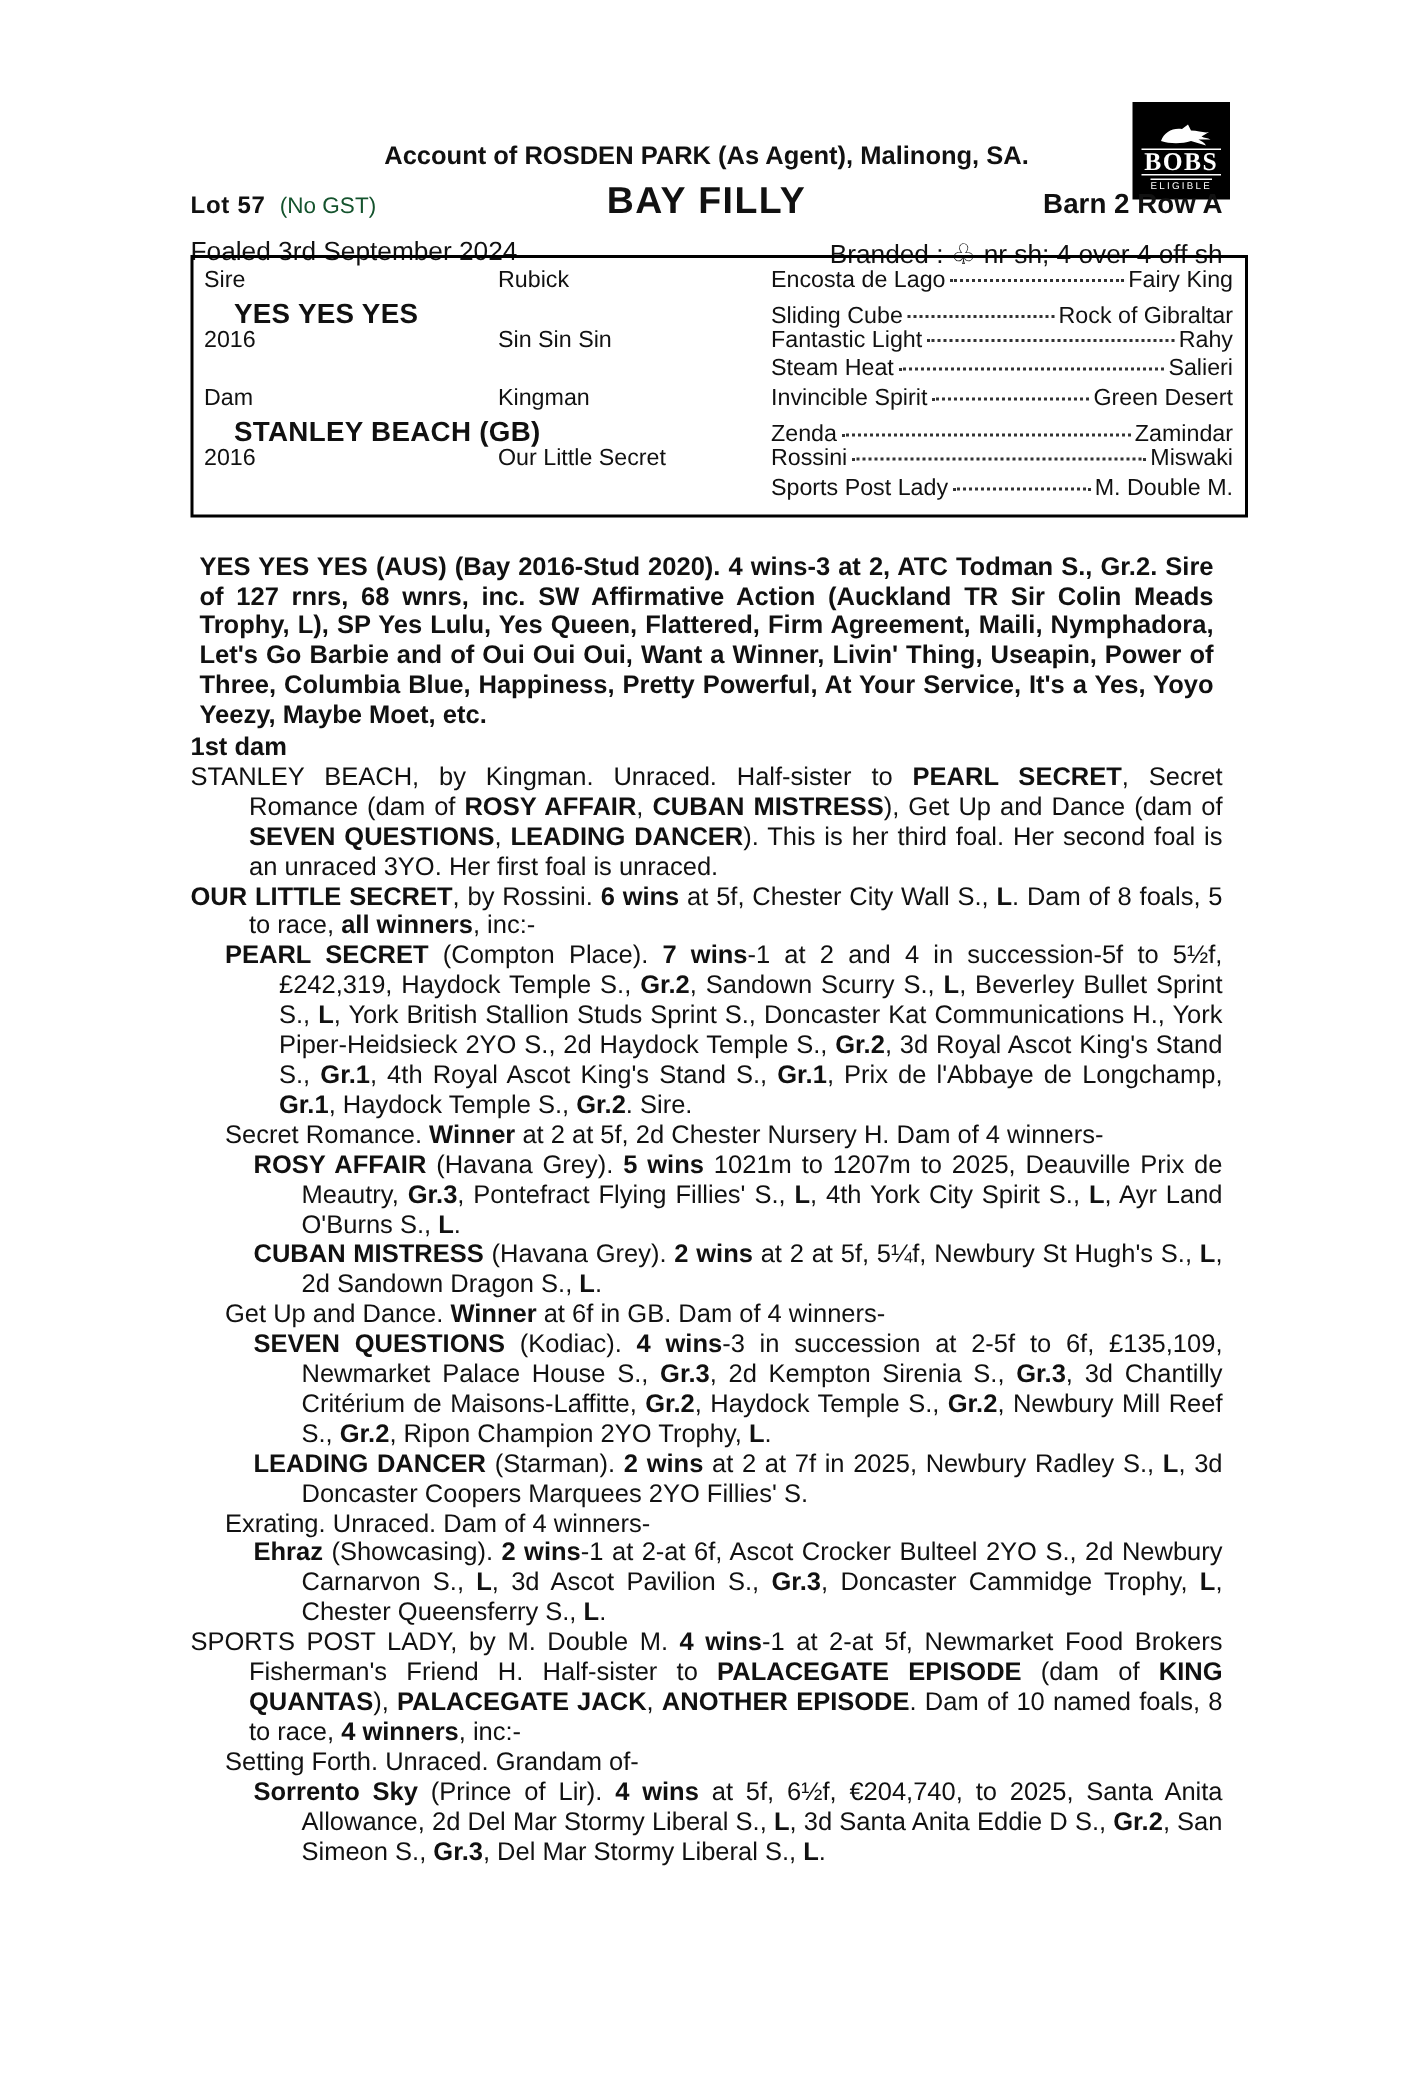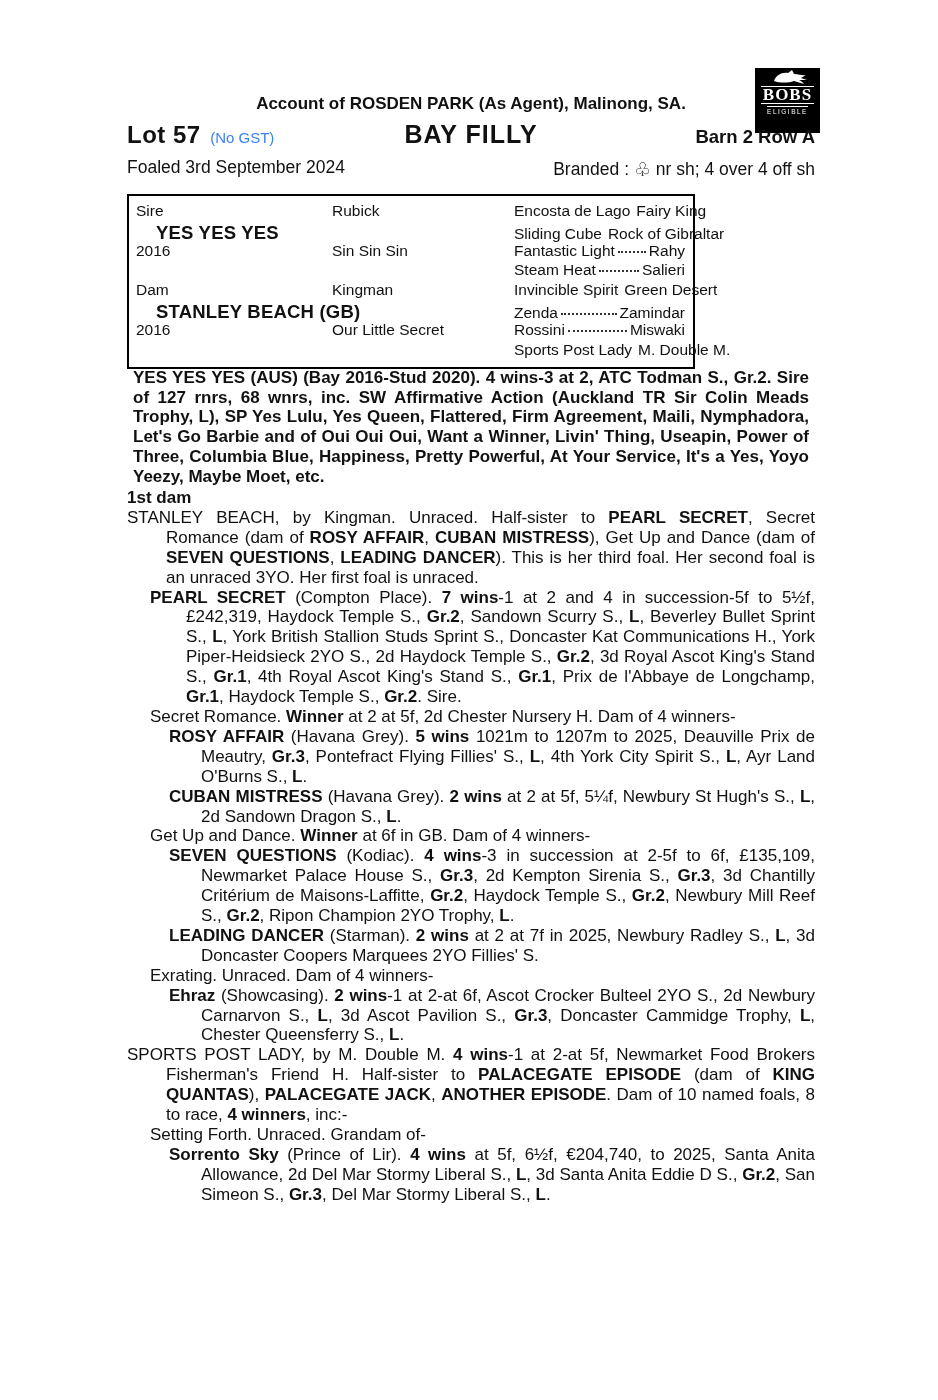--- a/index.html
+++ b/index.html
@@ -2,40 +2,40 @@
 <html><head>
 <meta charset="utf-8">
 <style>
   html,body{margin:0;padding:0;background:#fff;}
   body{width:938px;height:1400px;color:#111;font-family:"Liberation Sans",sans-serif;-webkit-font-smoothing:antialiased;}
   .page{position:relative;width:938px;height:1400px;overflow:hidden;}
   .content{position:absolute;left:127px;top:0;width:688px;}
 
   
   .bobs-logo{position:absolute;left:628px;top:68px;width:65px;height:65px;background:#000;color:#fff;
-    display:flex;flex-direction:column;align-items:center;justify-content:flex-start;padding-top:0;box-sizing:border-box;}
+    display:flex;flex-direction:column;align-items:center;justify-content:flex-start;padding-top:13px;box-sizing:border-box;}
   .bobs-logo svg{display:block;}
   .bobs-word{font-family:"Liberation Serif",serif;font-size:17px;font-weight:bold;letter-spacing:1px;line-height:16px;
     border-top:1px solid #fff;border-bottom:1px solid #fff;padding:0 2px;}
   .bobs-sub{font-size:6.5px;letter-spacing:1.5px;margin-top:2px;border-top:1px solid #fff;padding-top:1px;}
 
   .account-line{position:absolute;top:94px;left:0;width:688px;text-align:center;font-weight:bold;font-size:17px;}
 
   .lot-row{position:absolute;top:120px;left:0;width:688px;display:grid;grid-template-columns:1fr auto 1fr;align-items:baseline;}
   .lot-left{justify-self:start;white-space:nowrap;}
-  .lot-label{font-size:24px;font-weight:bold;letter-spacing:0.5px;}
-  .lot-gst{font-size:15px;margin-left:5px;color:#3b82f6;text-align:center;}
+  .lot-label{font-size:16px;font-weight:bold;letter-spacing:0.5px;}
+  .lot-gst{font-size:15px;margin-left:5px;color:#14532d;text-align:center;}
   .lot-title{justify-self:center;font-size:25px;font-weight:bold;letter-spacing:1px;}
   .lot-barn{justify-self:end;font-size:18.5px;font-weight:bold;}
 
   .foal-row{position:absolute;top:157px;left:0;width:688px;display:flex;justify-content:space-between;font-size:17.5px;}
   .brand-glyph{font-size:19px;position:relative;top:1px;}
 
   
-  .ped-table{position:absolute;top:194px;left:0;width:568px;box-sizing:border-box;border:2px solid #000;
+  .ped-table{position:absolute;top:170px;left:0;width:705px;box-sizing:border-box;border:2px solid #000;
     padding:6px 8px 7px 7px;display:grid;grid-template-columns:196px 182px 1fr;grid-auto-rows:19.8px;
     font-size:15.5px;align-items:baseline;}
   .ped-cell{white-space:nowrap;}
   .ped-name{font-weight:bold;font-size:18.5px;letter-spacing:0.2px;margin-left:20px;}
   .leader{display:flex;align-items:baseline;min-width:0;}
   .leader .dots{flex:1;border-bottom:2px dotted #333;margin:0 3px;transform:translateY(-3px);}
   .leader .anc-sire{white-space:nowrap;}
   .leader .anc-name{white-space:nowrap;}
   .r1{grid-row:1}.r2{grid-row:2}.r3{grid-row:3}.r4{grid-row:4}
   .r5{grid-row:5}.r6{grid-row:6}.r7{grid-row:7}.r8{grid-row:8}
@@ -143,20 +143,21 @@
           <span class="dots"></span>
           <span class="anc-sire">M. Double M.</span>
         </span>
     </div>
 
     <div class="sire-summary"><b>YES YES YES (AUS) (Bay 2016-Stud 2020). 4 wins-3 at 2, ATC Todman S., Gr.2. Sire of 127 rnrs, 68 wnrs, inc. SW Affirmative Action (Auckland TR Sir Colin Meads Trophy, L), SP Yes Lulu, Yes Queen, Flattered, Firm Agreement, Maili, Nymphadora, Let's Go Barbie and of Oui Oui Oui, Want a Winner, Livin' Thing, Useapin, Power of Three, Columbia Blue, Happiness, Pretty Powerful, At Your Service, It's a Yes, Yoyo Yeezy, Maybe Moet, etc.</b></div>
 
     <div class="ped-body">
         <div class="sec-heading">1st dam</div>
         <div class="para lvl0"><span>STANLEY BEACH, by Kingman. Unraced. Half-sister to </span><b>PEARL SECRET</b><span>, Secret Romance (dam of </span><b>ROSY AFFAIR</b><span>, </span><b>CUBAN MISTRESS</b><span>), Get Up and Dance (dam of </span><b>SEVEN QUESTIONS</b><span>, </span><b>LEADING DANCER</b><span>). This is her third foal. Her second foal is an unraced 3YO. Her first foal is unraced.</span></div>
+        <div class="para lvl0"><b>OUR LITTLE SECRET</b><span>, by Rossini. </span><b>6 wins</b><span> at 5f, Chester City Wall S., </span><b>L</b><span>. Dam of 8 foals, 5 to race, </span><b>all winners</b><span>, inc:-</span></div>
         <div class="para lvl1"><b>PEARL SECRET</b><span> (Compton Place). </span><b>7 wins</b><span>-1 at 2 and 4 in succession-5f to 5½f, £242,319, Haydock Temple S., </span><b>Gr.2</b><span>, Sandown Scurry S., </span><b>L</b><span>, Beverley Bullet Sprint S., </span><b>L</b><span>, York British Stallion Studs Sprint S., Doncaster Kat Communications H., York Piper-Heidsieck 2YO S., 2d Haydock Temple S., </span><b>Gr.2</b><span>, 3d Royal Ascot King's Stand S., </span><b>Gr.1</b><span>, 4th Royal Ascot King's Stand S., </span><b>Gr.1</b><span>, Prix de l'Abbaye de Longchamp, </span><b>Gr.1</b><span>, Haydock Temple S., </span><b>Gr.2</b><span>. Sire.</span></div>
         <div class="para lvl1"><span>Secret Romance. </span><b>Winner</b><span> at 2 at 5f, 2d Chester Nursery H. Dam of 4 winners-</span></div>
         <div class="para lvl2"><b>ROSY AFFAIR</b><span> (Havana Grey). </span><b>5 wins</b><span> 1021m to 1207m to 2025, Deauville Prix de Meautry, </span><b>Gr.3</b><span>, Pontefract Flying Fillies' S., </span><b>L</b><span>, 4th York City Spirit S., </span><b>L</b><span>, Ayr Land O'Burns S., </span><b>L</b><span>.</span></div>
         <div class="para lvl2"><b>CUBAN MISTRESS</b><span> (Havana Grey). </span><b>2 wins</b><span> at 2 at 5f, 5¼f, Newbury St Hugh's S., </span><b>L</b><span>, 2d Sandown Dragon S., </span><b>L</b><span>.</span></div>
         <div class="para lvl1"><span>Get Up and Dance. </span><b>Winner</b><span> at 6f in GB. Dam of 4 winners-</span></div>
         <div class="para lvl2"><b>SEVEN QUESTIONS</b><span> (Kodiac). </span><b>4 wins</b><span>-3 in succession at 2-5f to 6f, £135,109, Newmarket Palace House S., </span><b>Gr.3</b><span>, 2d Kempton Sirenia S., </span><b>Gr.3</b><span>, 3d Chantilly Critérium de Maisons-Laffitte, </span><b>Gr.2</b><span>, Haydock Temple S., </span><b>Gr.2</b><span>, Newbury Mill Reef S., </span><b>Gr.2</b><span>, Ripon Champion 2YO Trophy, </span><b>L</b><span>.</span></div>
         <div class="para lvl2"><b>LEADING DANCER</b><span> (Starman). </span><b>2 wins</b><span> at 2 at 7f in 2025, Newbury Radley S., </span><b>L</b><span>, 3d Doncaster Coopers Marquees 2YO Fillies' S.</span></div>
         <div class="para lvl1"><span>Exrating. Unraced. Dam of 4 winners-</span></div>
         <div class="para lvl2"><b>Ehraz</b><span> (Showcasing). </span><b>2 wins</b><span>-1 at 2-at 6f, Ascot Crocker Bulteel 2YO S., 2d Newbury Carnarvon S., </span><b>L</b><span>, 3d Ascot Pavilion S., </span><b>Gr.3</b><span>, Doncaster Cammidge Trophy, </span><b>L</b><span>, Chester Queensferry S., </span><b>L</b><span>.</span></div>
         <div class="para lvl0"><span>SPORTS POST LADY, by M. Double M. </span><b>4 wins</b><span>-1 at 2-at 5f, Newmarket Food Brokers Fisherman's Friend H. Half-sister to </span><b>PALACEGATE EPISODE</b><span> (dam of </span><b>KING QUANTAS</b><span>), </span><b>PALACEGATE JACK</b><span>, </span><b>ANOTHER EPISODE</b><span>. Dam of 10 named foals, 8 to race, </span><b>4 winners</b><span>, inc:-</span></div>

